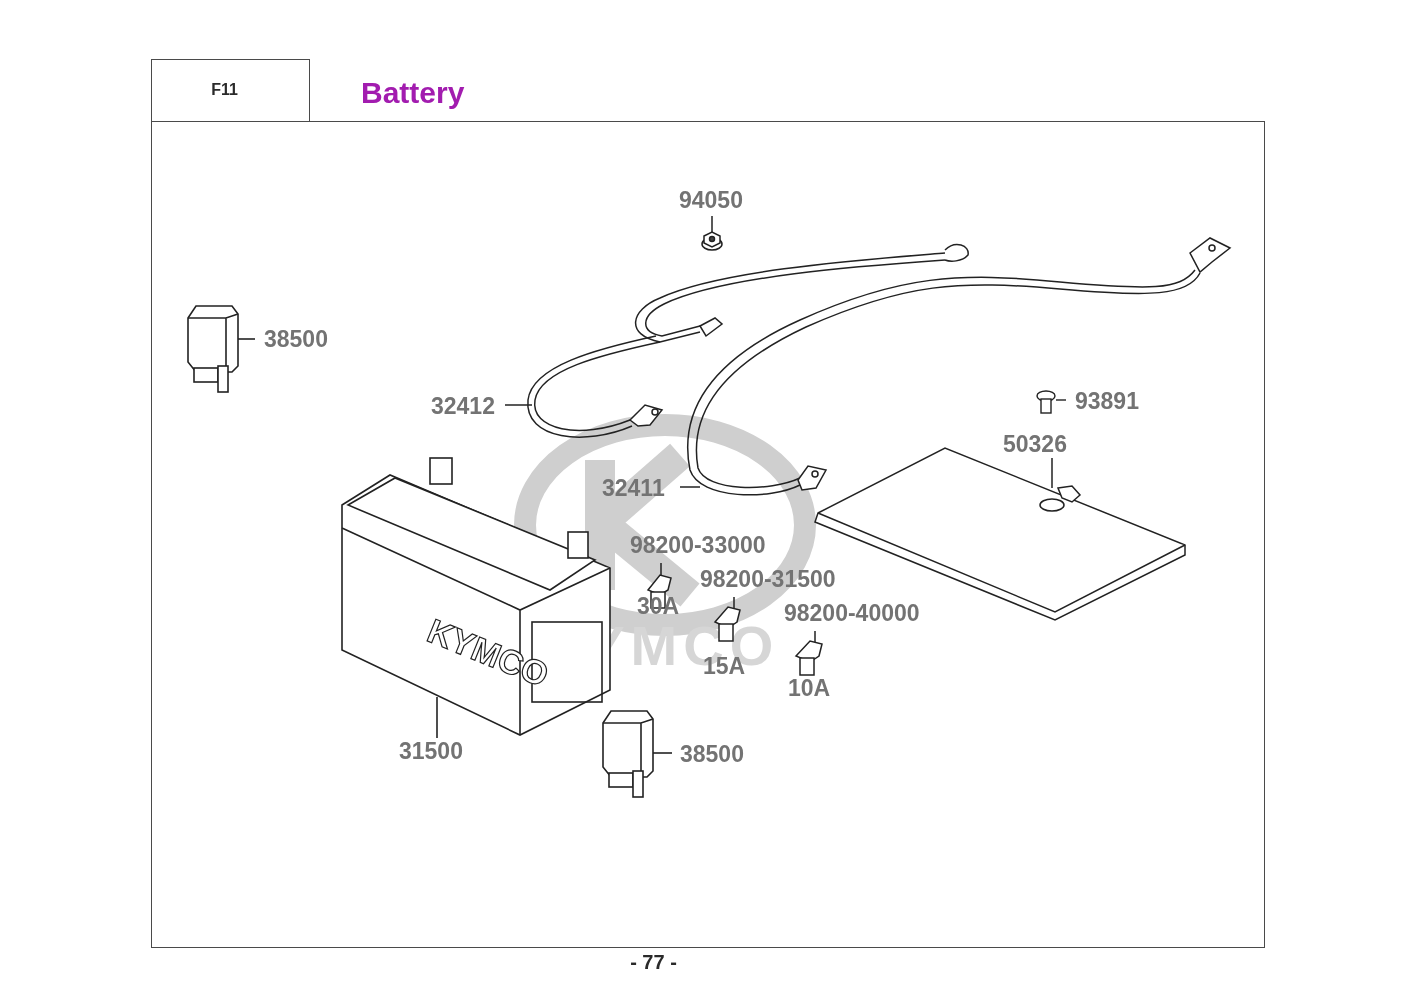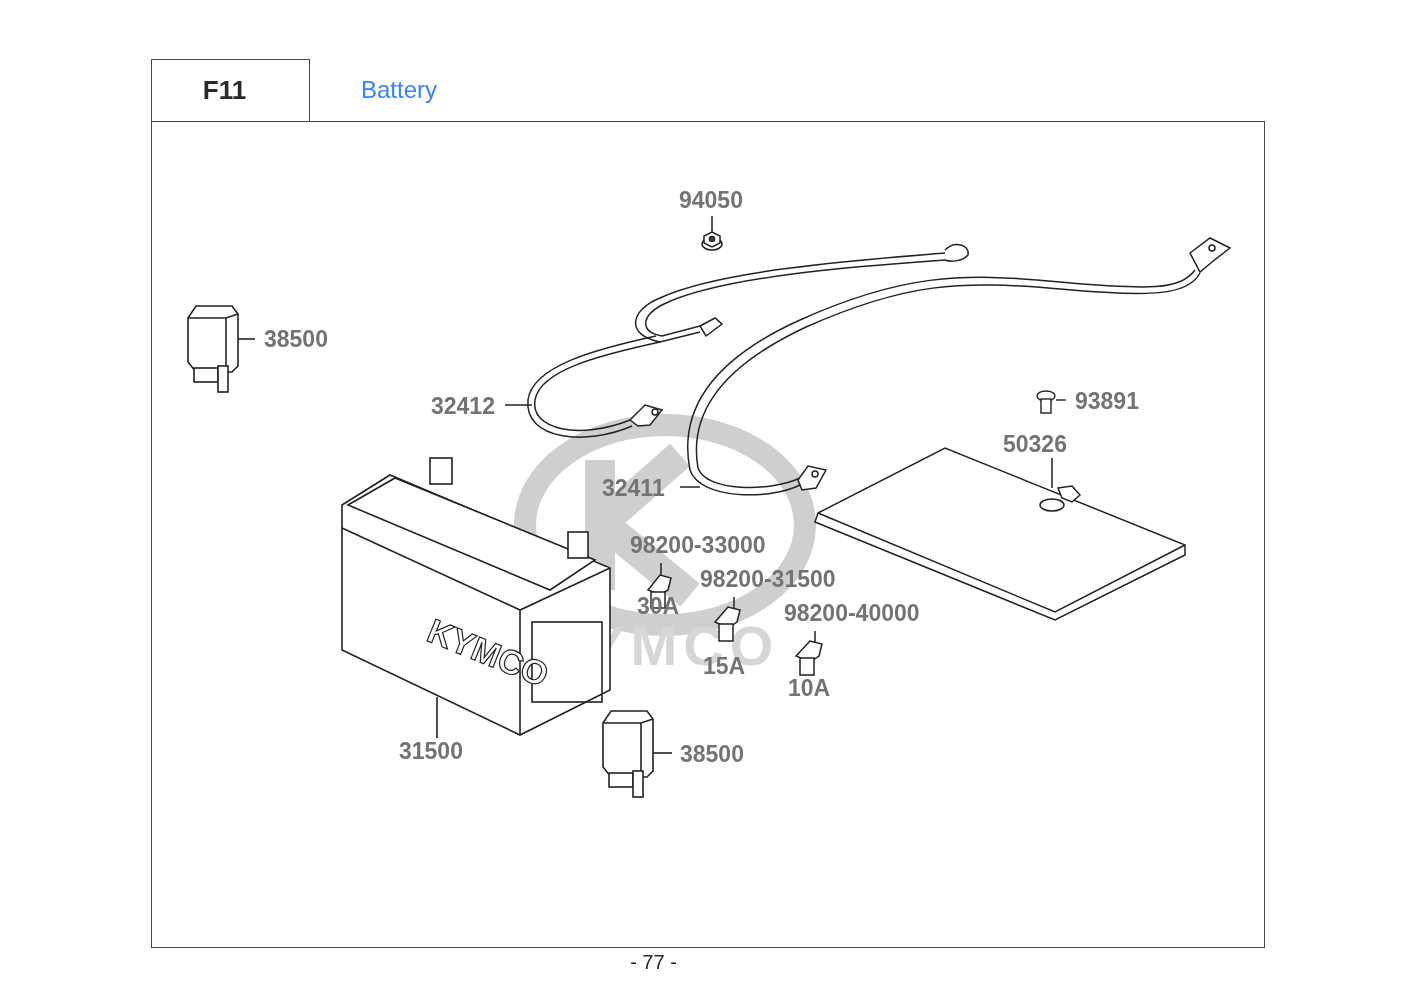--- a/index.html
+++ b/index.html
@@ -4,24 +4,24 @@
 <style>
   html, body { margin: 0; padding: 0; background: #ffffff; }
   body { width: 1415px; height: 1000px; position: relative; overflow: hidden;
          font-family: "Liberation Sans", sans-serif; color: #222; }
   .frame-head { position: absolute; left: 151px; top: 59px; width: 159px; height: 62px;
                 border: 1.5px solid #4a4a4a; border-bottom: none; box-sizing: border-box; }
   .frame-main { position: absolute; left: 151px; top: 121px; width: 1114px; height: 827px;
                 border: 1.5px solid #4a4a4a; box-sizing: border-box; }
   .code { position: absolute; left: 151px; top: 59px; width: 147px; height: 62px;
           display: flex; align-items: center; justify-content: center;
-          font-weight: bold; font-size: 26px; color: #2a2a2a; }
-  .title { position: absolute; left: 361px; top: 76px; font-weight: normal; font-size: 24px; color: #3b82f6; }
+          font-weight: bold; font-size: 16px; color: #2a2a2a; }
+  .title { position: absolute; left: 361px; top: 76px; font-weight: bold; font-size: 30px; color: #a21caf; }
   .pageno { position: absolute; left: 0; width: 1307px; top: 951px; text-align: center;
-            font-weight: normal; font-size: 20px; color: #2a2a2a; }
+            font-weight: bold; font-size: 20px; color: #2a2a2a; }
   .lbl { position: absolute; font-weight: bold; font-size: 23px; color: #737373; white-space: nowrap; }
   svg.diagram { position: absolute; left: 0; top: 0; }
 </style>
 </head>
 <body>
 
 <div class="frame-head"></div>
 <div class="frame-main"></div>
 <div class="code">F11</div>
 <div class="title">Battery</div>

